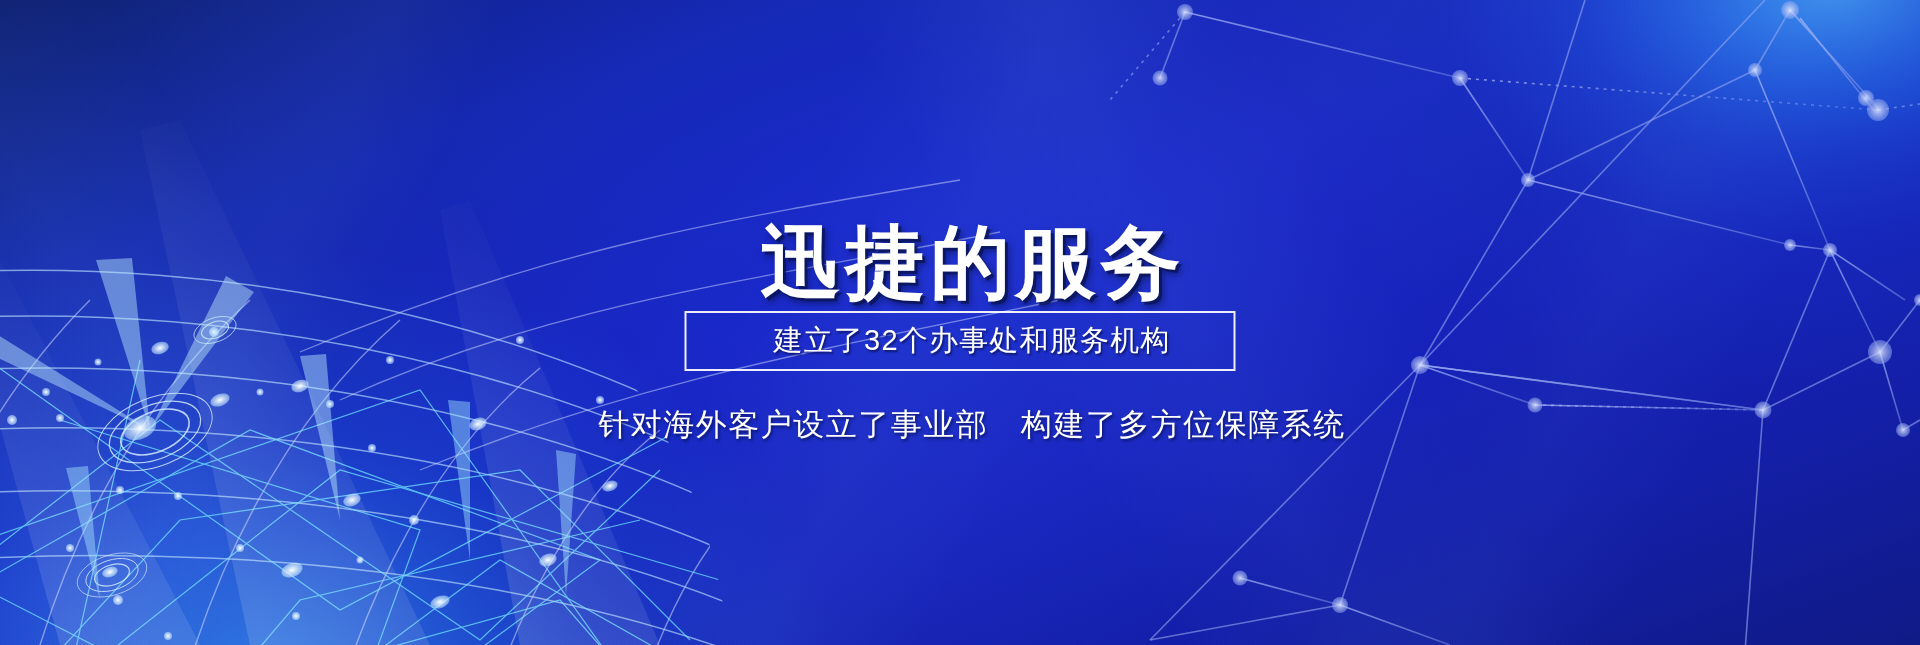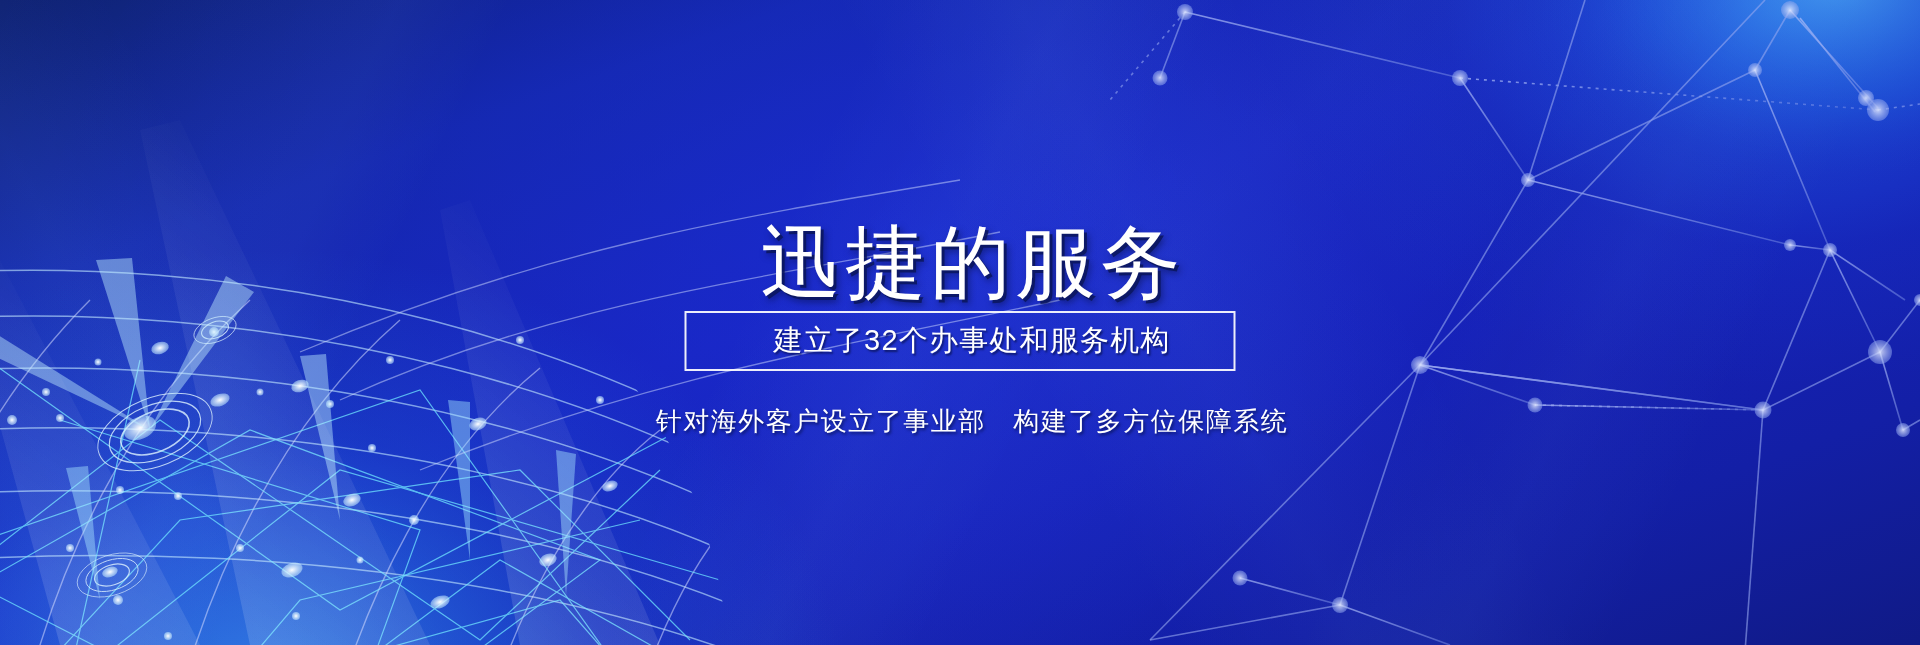--- a/index.html
+++ b/index.html
@@ -50,21 +50,21 @@
     align-items: center;
   }
   #main-title {
     position: absolute;
     left: 0; right: 0;
     top: 162px;
     text-align: center;
     color: #ffffff;
     font-size: 80px;
     line-height: 94px;
-    font-weight: 400;
+    font-weight: 700;
     letter-spacing: 5px;
     text-shadow:
       3px 3px 0 rgba(10,22,92,0.85),
       4px 5px 7px rgba(5,12,60,0.55);
     white-space: nowrap;
     margin-left: 26px;
   }
   #subtitle-box {
     position: absolute;
     left: 50%;
@@ -86,21 +86,21 @@
     white-space: nowrap;
     text-shadow: 1.5px 1.5px 2px rgba(8,18,80,0.75);
     margin-left: 24px;
   }
   #tagline {
     position: absolute;
     left: 0; right: 0;
     top: 404px;
     text-align: center;
     color: #ffffff;
-    font-size: 26px;
+    font-size: 31px;
     font-weight: 400;
     letter-spacing: 1.5px;
     white-space: nowrap;
     text-shadow: 1.5px 1.5px 3px rgba(8,18,80,0.8);
     padding-left: 24px;
   }
 </style>
 </head>
 <body>
 

